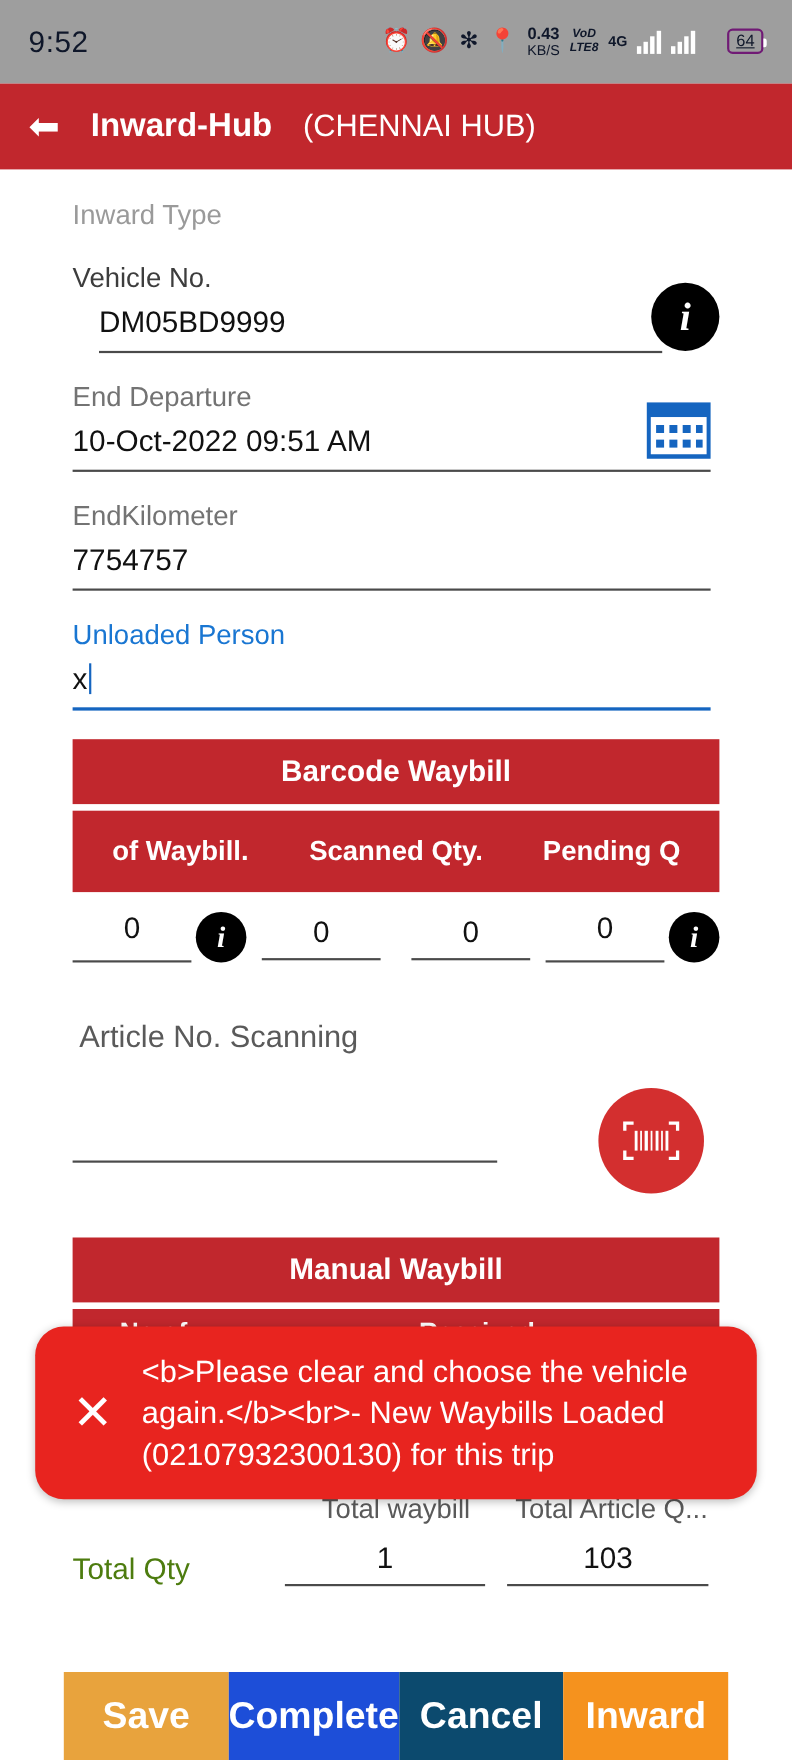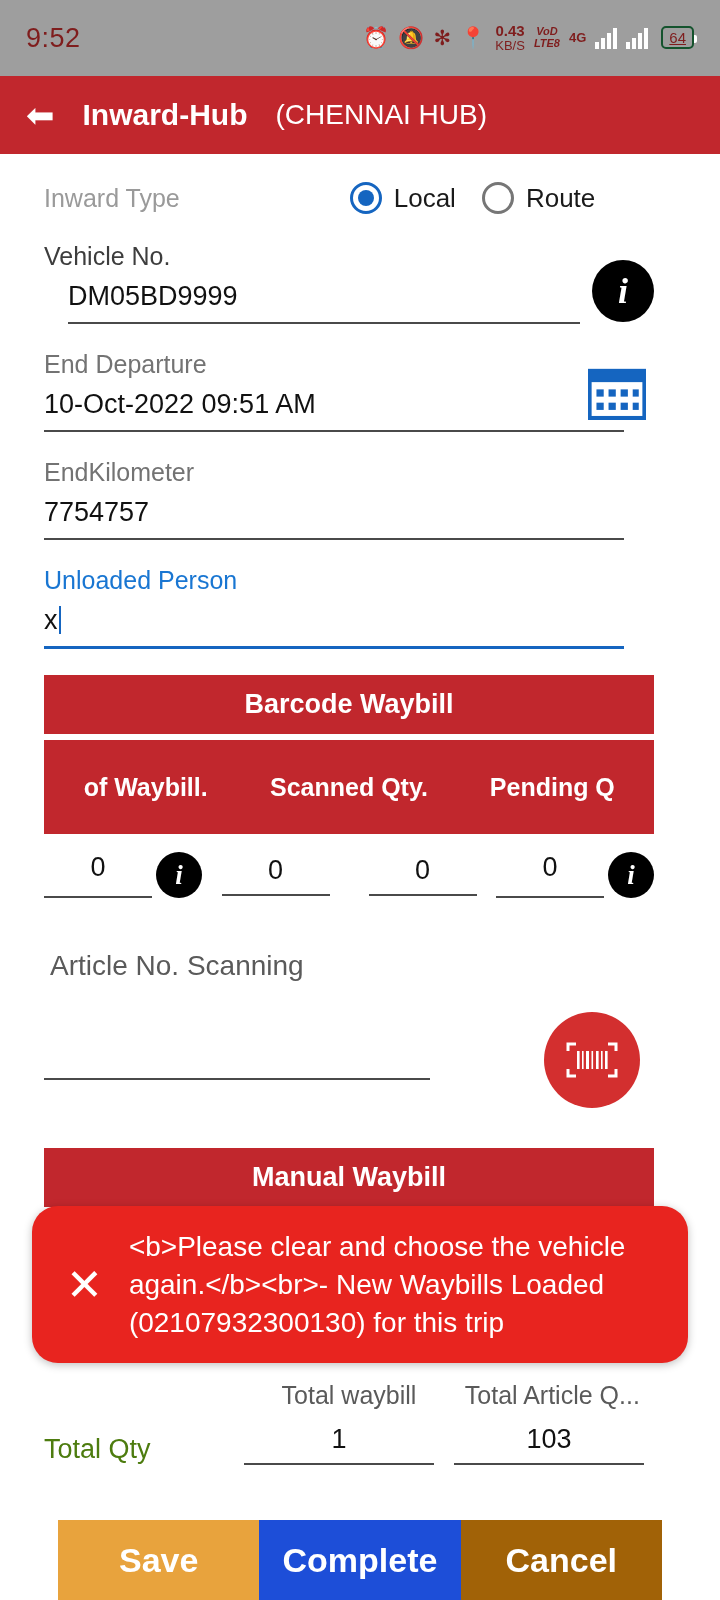--- a/index.html
+++ b/index.html
@@ -6,57 +6,57 @@
   html, body {
     width: 720px; height: 1600px;
     font-family: "Liberation Sans", sans-serif;
     background: #ffffff;
     overflow: hidden;
   }
   .screen { position: relative; width: 720px; height: 1600px; background: #fff; }
 
   
   .statusbar {
-    height: 76px; background: #9e9e9e; color: #7f1d1d;
+    height: 76px; background: #9e9e9e; color: #0f172a;
     display: flex; align-items: center; justify-content: space-between;
     padding: 0 26px;
   }
   .status-time { font-size: 27px; font-weight: 400; letter-spacing: .5px; }
   .status-right { display: flex; align-items: center; gap: 9px; }
   .status-right .ico { font-size: 21px; line-height: 1; }
   .net-rate { font-size: 13px; line-height: 1.05; text-align: center; }
   .net-rate b { display: block; font-size: 15px; font-weight: 700; }
   .volte { font-size: 11px; line-height: 1.05; text-align: center; font-weight: 700; font-style: italic; }
   .bars { display: flex; align-items: flex-end; gap: 2px; height: 22px; }
   .bars i { width: 4px; background: #fff; display: block; }
   .bars i:nth-child(1) { height: 7px; }
   .bars i:nth-child(2) { height: 11px; }
   .bars i:nth-child(3) { height: 16px; }
   .bars i:nth-child(4) { height: 21px; }
   .battery {
-    border: 2px solid #14532d; border-radius: 5px; padding: 1px 6px;
-    font-size: 15px; position: relative; margin-left: 4px; text-decoration: underline;
+    border: 2px solid #701a75; border-radius: 5px; padding: 1px 6px;
+    font-size: 15px; position: relative; margin-left: 20px; text-decoration: underline;
   }
   .battery::after {
     content: ""; position: absolute; right: -5px; top: 7px;
     width: 3px; height: 8px; background: #fff; border-radius: 0 2px 2px 0;
   }
   .g4 { font-size: 13px; font-weight: 700; }
 
   
   .appbar {
     height: 78px; background: #c1272d; color: #fff;
     display: flex; align-items: center; padding: 0 26px; gap: 28px;
   }
   .back-arrow { font-size: 34px; line-height: 1; }
   .app-title { font-size: 30px; font-weight: 700; }
   .app-sub { font-size: 28px; font-weight: 400; }
 
   
-  .form { padding: 28px 66px 0 44px; }
+  .form { padding: 28px 66px 0 66px; }
   .row-inward { display: flex; align-items: center; margin-bottom: 28px; }
   .lbl-muted { color: #9a9a9a; font-size: 25px; }
   .radios { display: flex; align-items: center; gap: 26px; margin-left: 170px; }
   .radio { display: flex; align-items: center; gap: 12px; font-size: 26px; color: #1a1a1a; }
   .rb {
     width: 32px; height: 32px; border-radius: 50%;
     border: 3px solid #767676; display: inline-block; position: relative;
   }
   .rb.on { border-color: #1565c0; }
   .rb.on::after {
@@ -89,21 +89,21 @@
   }
 
   
   .section-bar {
     background: #c1272d; color: #fff; text-align: center;
     font-size: 27px; font-weight: 700; padding: 14px 0;
     margin: 14px 0 0 0;
   }
   .thead {
     background: #c1272d; color: #fff; display: flex; align-items: center;
-    font-size: 25px; font-weight: 700; height: 94px; margin-top: 6px;
+    font-size: 25px; font-weight: 700; height: 74px; margin-top: 6px;
     overflow: hidden;
   }
   .thead .th { flex: 1; text-align: center; white-space: nowrap; }
   .cells { display: flex; align-items: center; padding: 18px 0 8px 0; gap: 0; }
   .cell { flex: 1; position: relative; display: flex; justify-content: center; }
   .cell .cval {
     font-size: 27px; color: #111; text-align: center;
     border-bottom: 2px solid #4a4a4a; width: 108px; padding-bottom: 8px;
   }
   .cell-dot {
@@ -152,21 +152,21 @@
   .bottombar {
     position: absolute; left: 58px; bottom: 0; width: 604px; height: 80px;
     display: flex;
   }
   .btn {
     flex: 1; display: flex; align-items: center; justify-content: center;
     color: #fff; font-size: 34px; font-weight: 700;
   }
   .btn.save { background: #e8a33d; }
   .btn.complete { background: #1d4ed8; }
-  .btn.cancel { background: #a16207; }
+  .btn.cancel { background: #0c4a6e; }
   .btn.inward { background: #f5921e; }
 </style>
 </head>
 <body>
 
 <div class="screen">
 
   <div class="statusbar">
     <div class="status-time">9:52</div>
     <div class="status-right">
@@ -202,30 +202,20 @@
   <div class="appbar">
     <span class="back-arrow">⬅</span>
     <span class="app-title">Inward-Hub</span>
     <span class="app-sub">(CHENNAI HUB)</span>
   </div>
 
   <div class="form">
 
     <div class="row-inward">
       <span class="lbl-muted">Inward Type</span>
-      <span class="radios">
-        <span class="radio">
-          <span class="rb on"></span>
-          <span>Local</span>
-        </span>
-        <span class="radio">
-          <span class="rb"></span>
-          <span>Route</span>
-        </span>
-      </span>
     </div>
 
     <div class="field short">
       <div class="flabel" style="color:#3d3d3d">Vehicle No.</div>
       <div class="fvalue">DM05BD9999</div>
       <div class="info-dot">i</div>
     </div>
 
     <div class="field mid">
       <div class="flabel">End Departure</div>
@@ -338,15 +328,16 @@
 
   <div class="toast">
     <span class="x">✕</span>
     <span class="msg">&lt;b&gt;Please clear and choose the vehicle again.&lt;/b&gt;&lt;br&gt;- New Waybills Loaded (02107932300130) for this trip</span>
   </div>
 
   <div class="bottombar">
     <span class="btn save">Save</span>
     <span class="btn complete">Complete</span>
     <span class="btn cancel">Cancel</span>
+    <span class="btn inward">Inward</span>
   </div>
 
 </div>
 
 </body></html>

